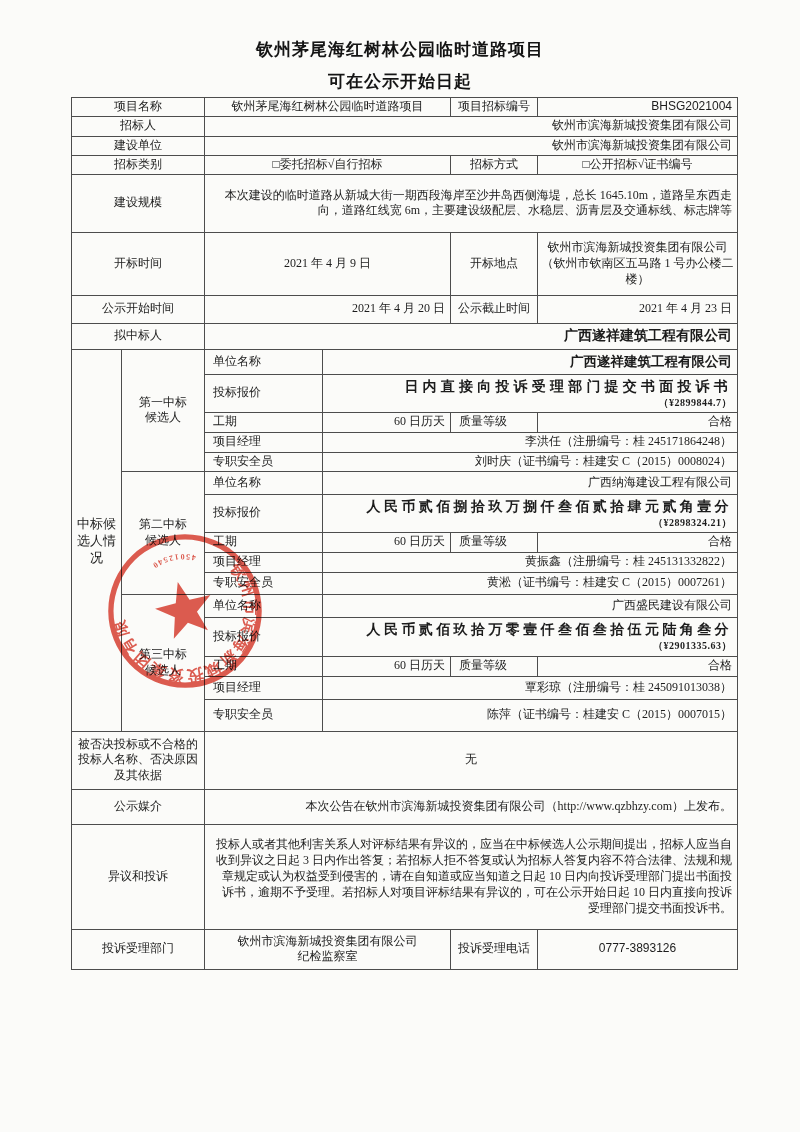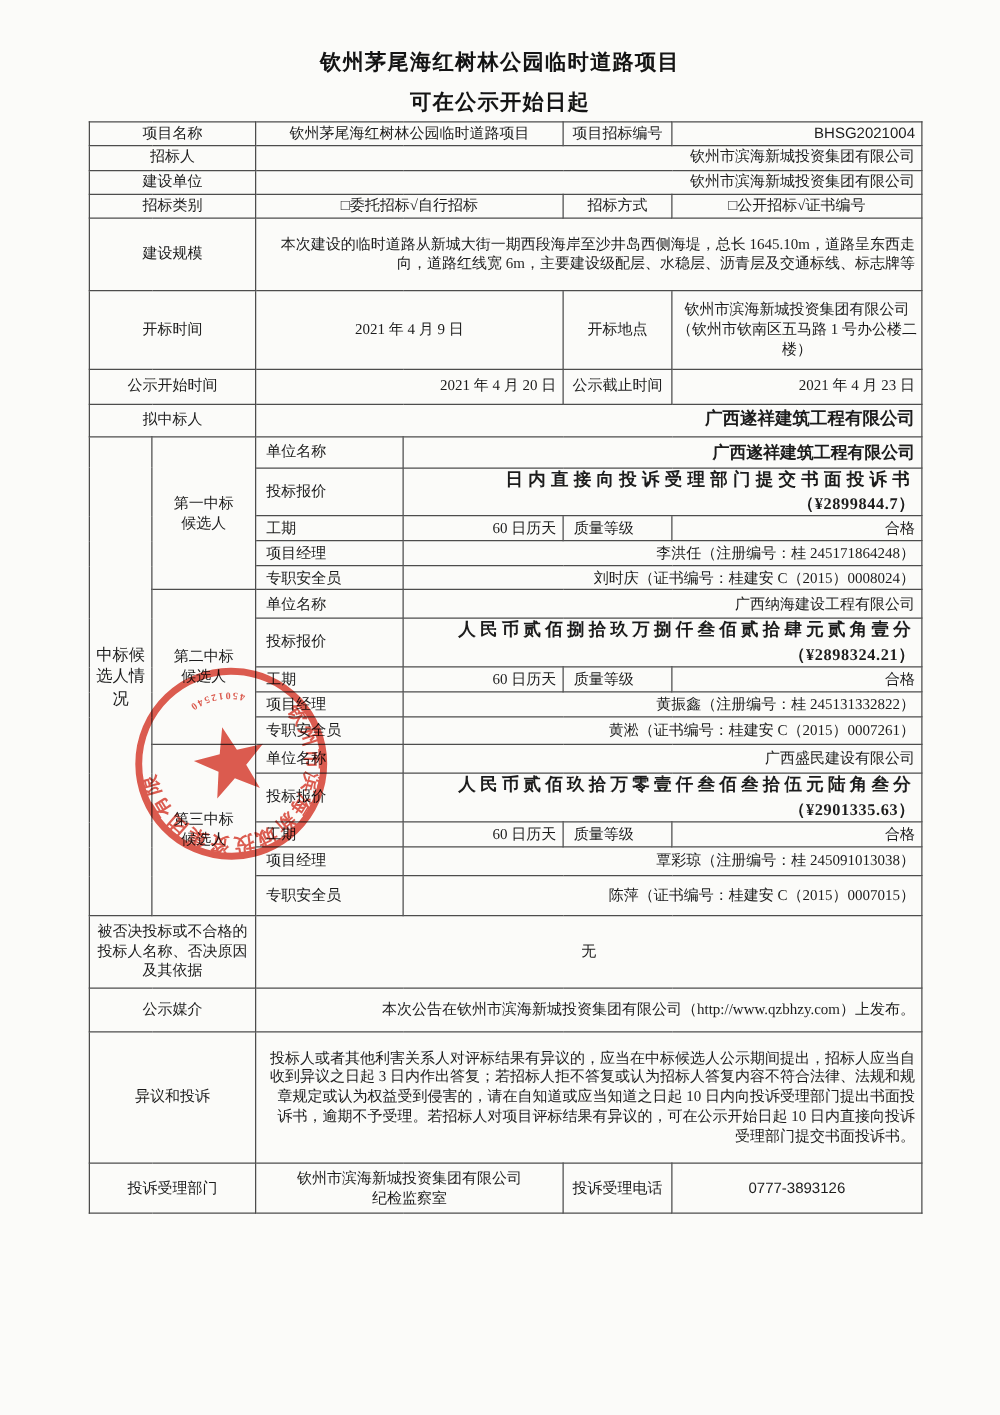--- a/index.html
+++ b/index.html
@@ -27,21 +27,21 @@
     vertical-align:middle;
     overflow:hidden;
   }
   td.lab { text-align:center; }
   td.lab-l { text-align:left; padding-left:8px; }
   td.val { text-align:right; padding-left:8px; }
   td.ctr { text-align:center; }
   .pre { white-space:pre-line; }
   .co-name { font-weight:700; font-size:13.5px; }
   .money-line { display:block; font-weight:700; font-size:14px; letter-spacing:4.2px; white-space:nowrap; }
-  .money-num { display:block; font-weight:700; font-size:13px; letter-spacing:0.5px; }
+  .money-num { display:block; font-weight:700; font-size:10px; letter-spacing:0.5px; }
   .winner { font-weight:700; font-size:14px; }
   .justify { text-align:justify; }
 
   
   .seal {
     position:absolute; left:105px; top:531px; width:160px; height:160px;
     opacity:0.82; mix-blend-mode:multiply; pointer-events:none;
   }
   .seal text { font-family:"Liberation Serif","DejaVu Serif",serif; font-weight:700; }
 </style>

